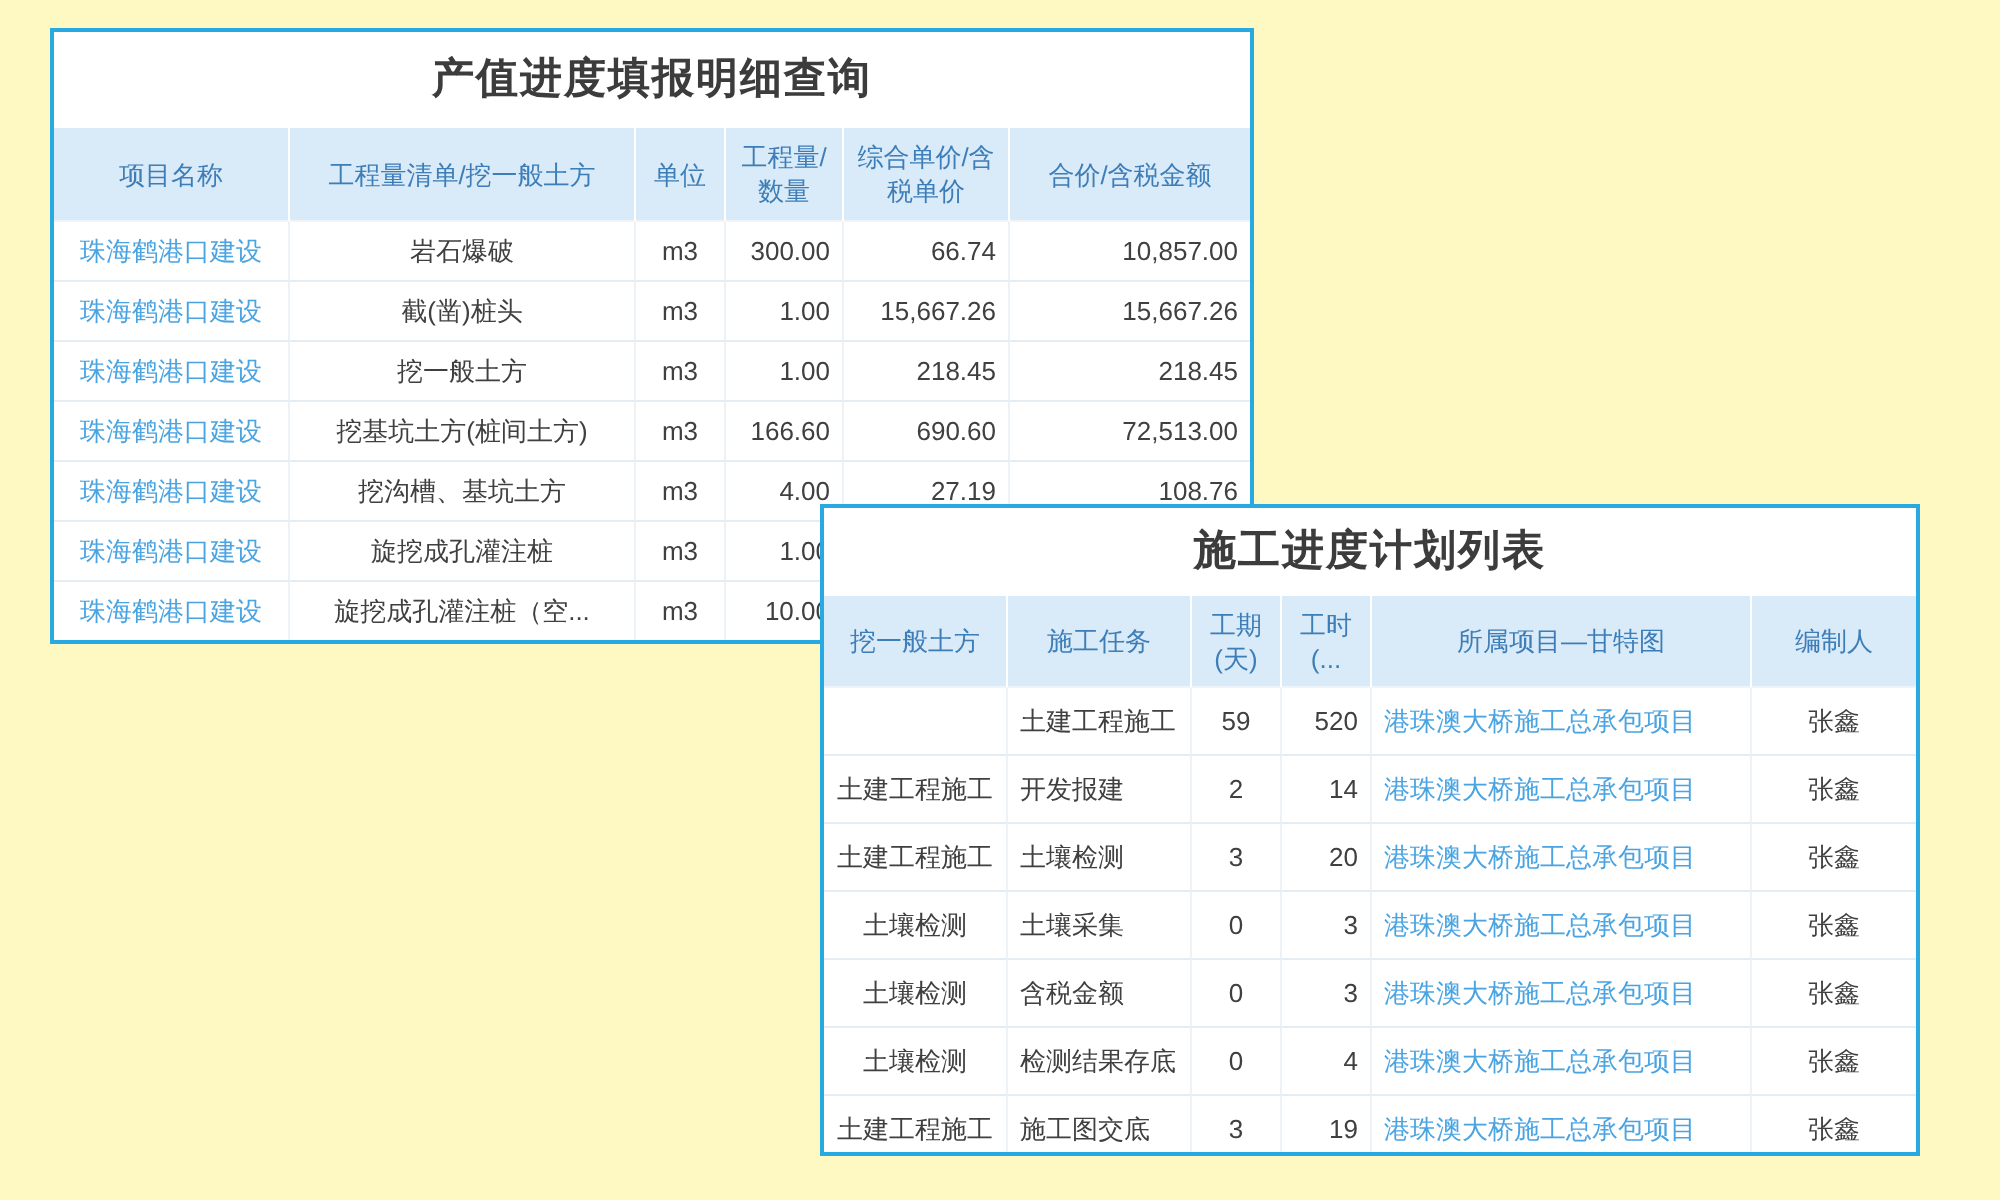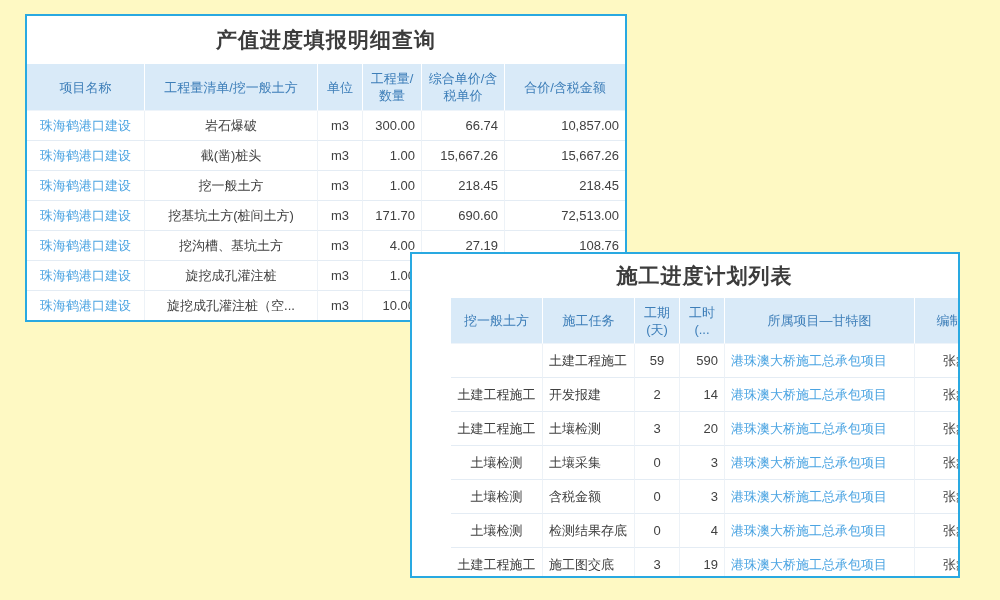--- a/index.html
+++ b/index.html
@@ -28,21 +28,20 @@
     width: 602px;
     height: 308px;
     z-index: 1;
   }
   .panel-schedule {
     left: 410px;
     top: 252px;
     width: 550px;
     height: 326px;
     z-index: 2;
-    padding-left: 39px;
   }
   .panel-title {
     text-align: center;
     font-size: 21px;
     font-weight: bold;
     color: #3c3c3c;
     letter-spacing: 1px;
   }
   .panel-value-detail .panel-title { line-height: 48px; height: 48px; }
   .panel-schedule .panel-title { line-height: 44px; height: 44px; }
@@ -145,21 +144,21 @@
           <td class="c-center">挖一般土方</td>
           <td class="c-center">m3</td>
           <td class="c-right">1.00</td>
           <td class="c-right">218.45</td>
           <td class="c-right">218.45</td>
         </tr>
         <tr>
           <td class="c-center"><a class="cell-link">珠海鹤港口建设</a></td>
           <td class="c-center">挖基坑土方(桩间土方)</td>
           <td class="c-center">m3</td>
-          <td class="c-right">171.70</td>
+          <td class="c-right">166.60</td>
           <td class="c-right">690.60</td>
           <td class="c-right">72,513.00</td>
         </tr>
         <tr>
           <td class="c-center"><a class="cell-link">珠海鹤港口建设</a></td>
           <td class="c-center">挖沟槽、基坑土方</td>
           <td class="c-center">m3</td>
           <td class="c-right">4.00</td>
           <td class="c-right">27.19</td>
           <td class="c-right">108.76</td>
@@ -205,21 +204,21 @@
 (...</th>
           <th>所属项目—甘特图</th>
           <th>编制人</th>
         </tr>
       </thead>
       <tbody>
         <tr>
           <td class="c-center"></td>
           <td class="c-left">土建工程施工</td>
           <td class="c-center">59</td>
-          <td class="c-right">590</td>
+          <td class="c-right">520</td>
           <td class="c-left"><a class="cell-link">港珠澳大桥施工总承包项目</a></td>
           <td class="c-center">张鑫</td>
         </tr>
         <tr>
           <td class="c-center">土建工程施工</td>
           <td class="c-left">开发报建</td>
           <td class="c-center">2</td>
           <td class="c-right">14</td>
           <td class="c-left"><a class="cell-link">港珠澳大桥施工总承包项目</a></td>
           <td class="c-center">张鑫</td>

